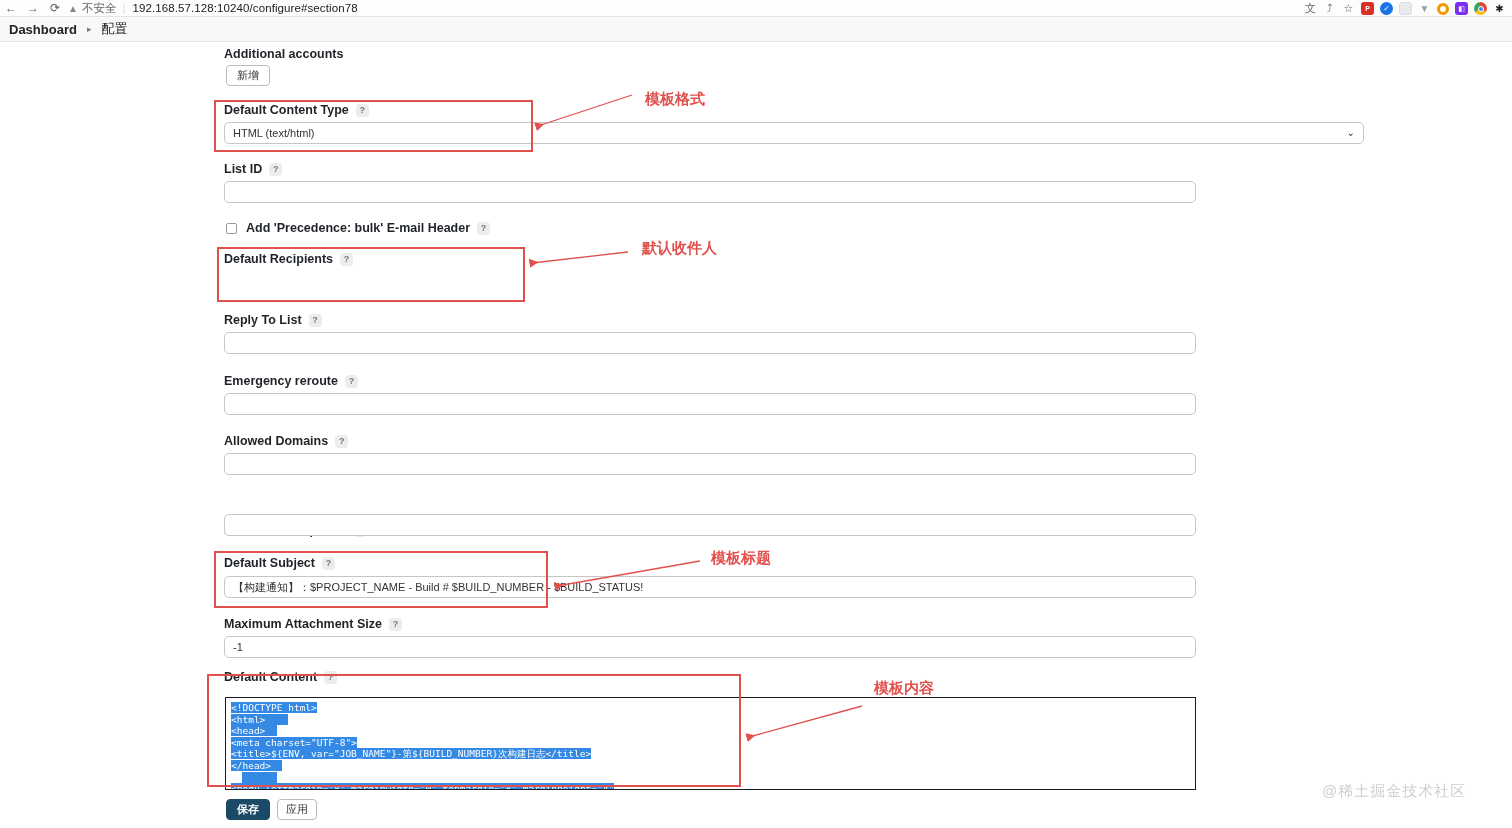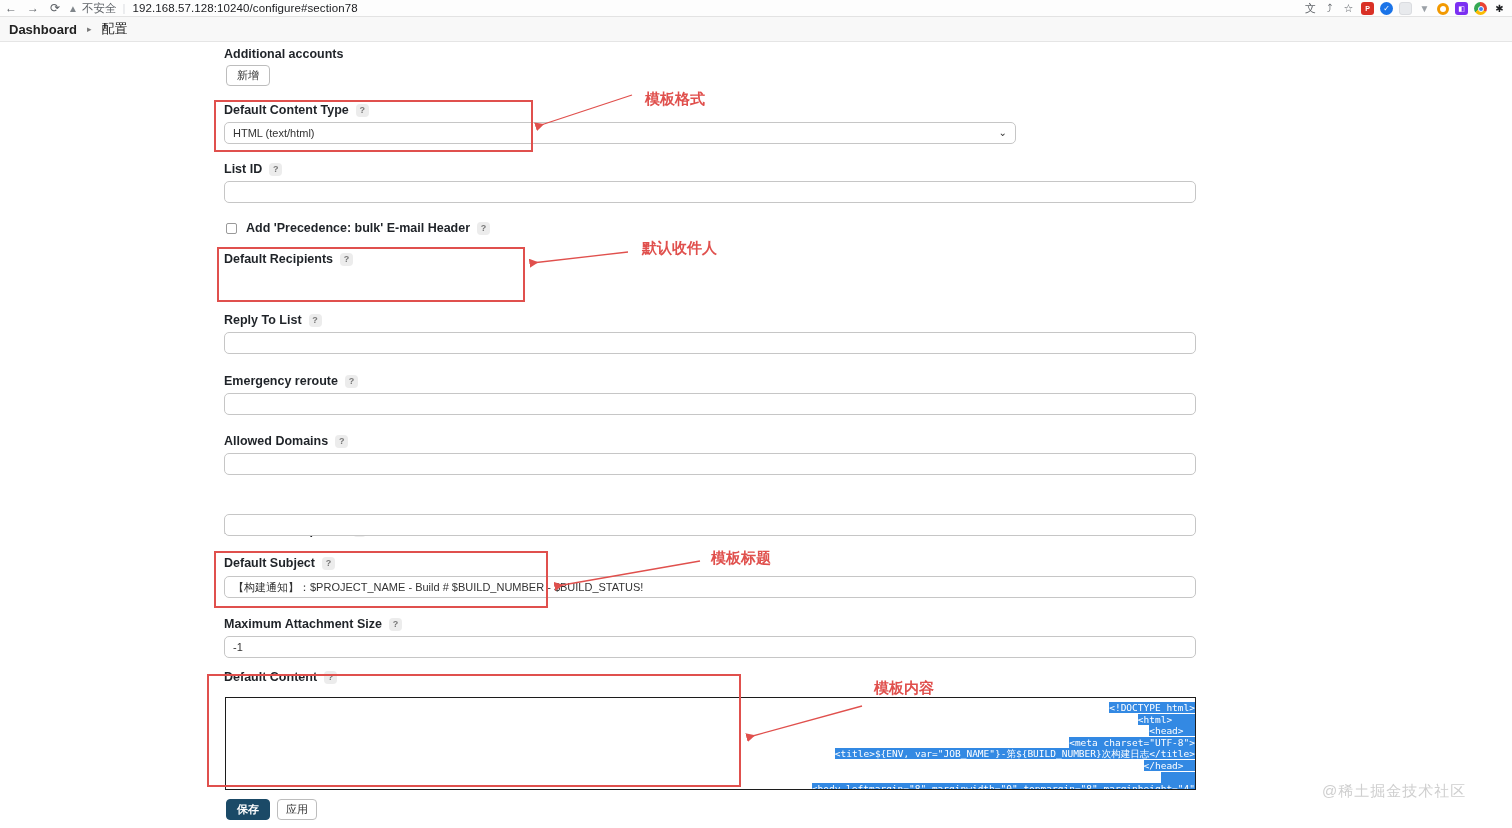--- a/index.html
+++ b/index.html
@@ -38,36 +38,36 @@
   .crumb-sep { font-size:9px; color:#777; margin:0 10px; }
   .crumb-cur { font-size:13px; color:#222; cursor:pointer; }
 
   
   .lbl { position:absolute; font-size:12.5px; font-weight:bold; color:#1f2328; display:flex; align-items:center; }
   .help { display:inline-block; width:13px; height:13px; margin-left:7px; background:#ececec;
     border-radius:4px; color:#777; font-size:9px; font-weight:bold; line-height:13px; text-align:center; cursor:pointer; }
   .tin { position:absolute; left:224px; width:972px; height:22px; border:1px solid #c6c6c6;
     border-radius:5px; font-size:11px; color:#333; padding:0 8px; outline:none; background:#fff;
     font-family:"Liberation Sans", sans-serif; }
-  .selbox { position:absolute; left:224px; width:792px; height:22px; border:1px solid #c6c6c6;
+  .selbox { position:absolute; left:224px; width:1140px; height:22px; border:1px solid #c6c6c6;
     border-radius:5px; background:#fff; font-size:11px; color:#333; display:flex; align-items:center;
     padding:0 8px; cursor:pointer; }
   .selbox .chev { margin-left:auto; color:#333; font-size:10px; line-height:10px; }
   .cbrow { position:absolute; left:226px; display:flex; align-items:center; }
   .cb { width:11px; height:11px; border:1px solid #9a9a9a; border-radius:2px; background:#fff; cursor:pointer; }
   .cbl { font-size:12.5px; font-weight:bold; color:#1f2328; margin-left:9px; display:flex; align-items:center; }
 
   .btn { position:absolute; height:21px; border-radius:4px; font-size:11px; text-align:center;
     cursor:pointer; font-family:"Liberation Sans", sans-serif; }
   .btn.ghost { background:#fff; border:1px solid #bdbdbd; color:#333; }
   .btn.primary { background:#1b4a67; border:1px solid #1b4a67; color:#fff; font-weight:bold; }
 
   
   .codebox { position:absolute; left:225px; top:697px; width:971px; height:93px;
-    border:1px solid #1c1c1c; background:#fff; overflow:hidden; padding:4px 0 0 5px; cursor:text;text-align:right; }
+    border:1px solid #1c1c1c; background:#fff; overflow:hidden; padding:4px 0 0 5px; cursor:text; }
   .code-line { font-family:"DejaVu Sans Mono", monospace; font-size:9.5px; line-height:11.6px;
     white-space:pre; color:#fff; }
   .code-line .sel { background:#3389e3; }
 
   
   .redbox { position:absolute; border:2px solid #e0504d; pointer-events:none; }
   .ann { position:absolute; color:#e0504d; font-size:15px; font-weight:bold; pointer-events:none; }
   #ann-svg { position:absolute; left:0; top:0; width:1512px; height:828px; pointer-events:none; }
 
   .watermark { position:absolute; left:1322px; top:782px; font-size:15px; color:#cfcfcf;

